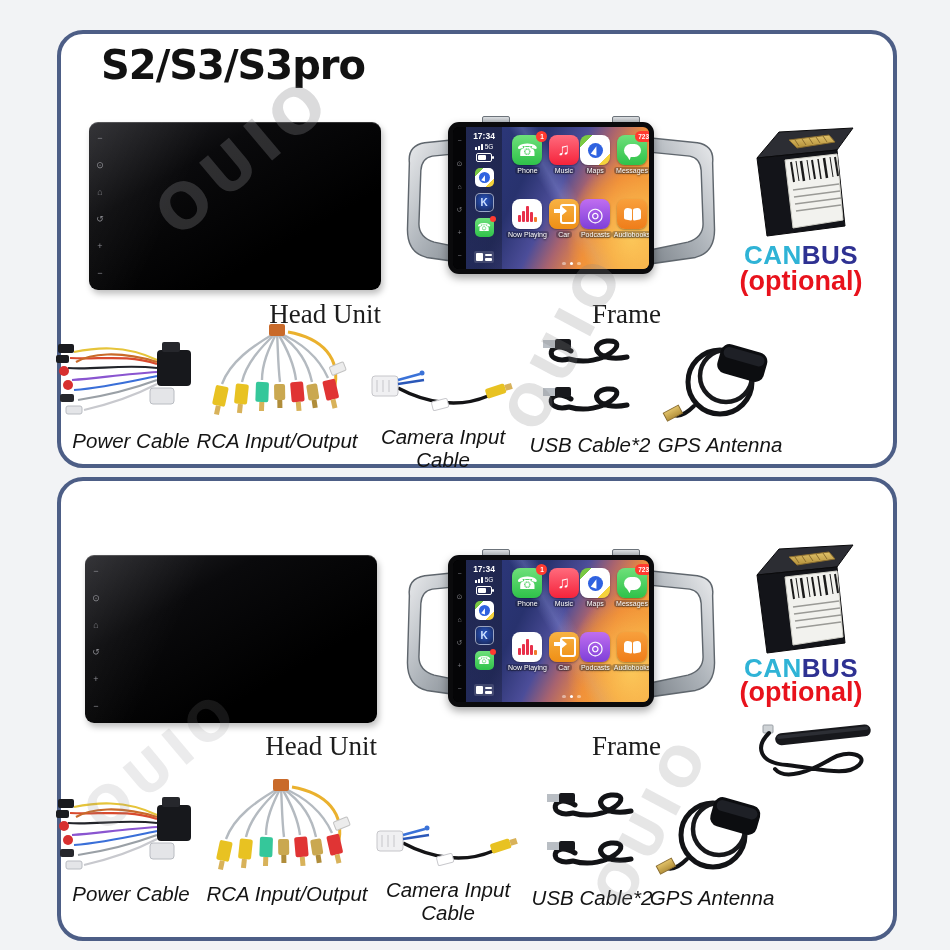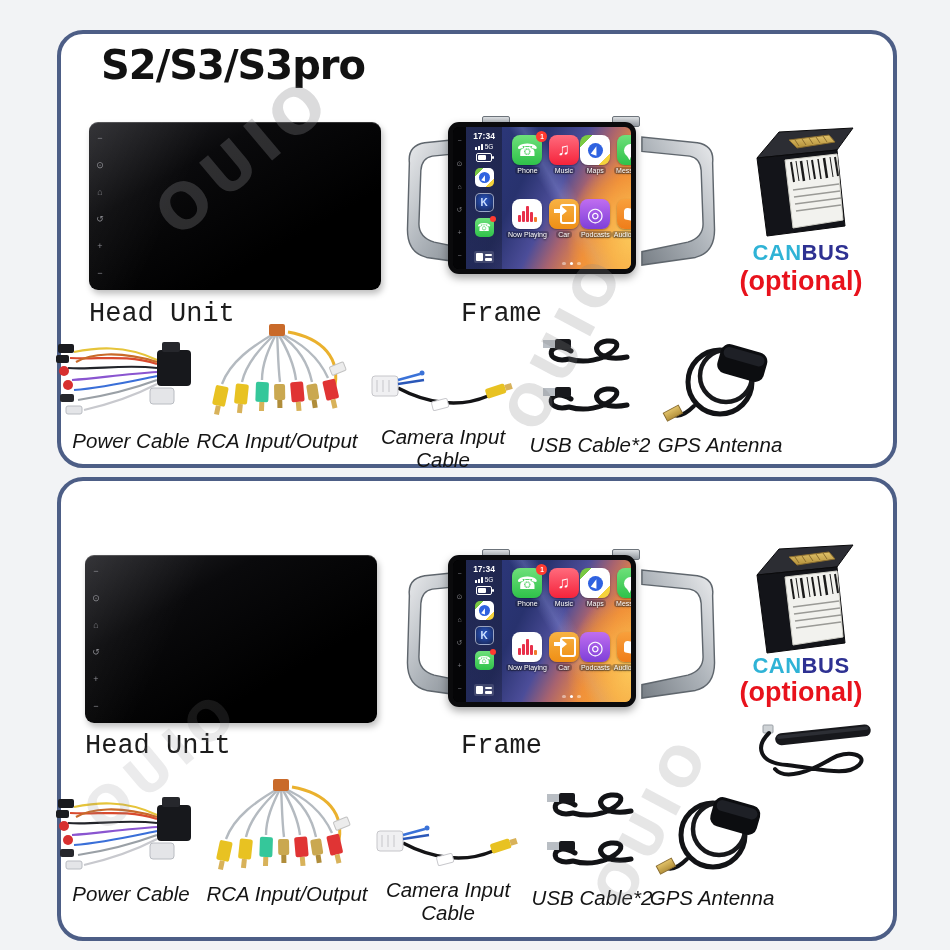--- a/index.html
+++ b/index.html
@@ -15,22 +15,22 @@
   }
   #card1{top:30px;height:430px;}
   #card2{top:477px;height:456px;}
   .abs{position:absolute;}
   .sec-title{
     position:absolute;left:40px;top:8px;
     font-family:"DejaVu Sans",sans-serif;font-size:40px;font-weight:600;
     letter-spacing:-1px;color:#121212;
   }
   .prod-label{
-    position:absolute;text-align:left;
-    font-family:Liberation Mono, monospace;font-size:27px;color:#1c1c1c;
+    position:absolute;text-align:right;
+    font-family:Liberation Serif, serif;font-size:27px;color:#1c1c1c;
   }
   .acc-label{
     position:absolute;text-align:center;
     font-size:20.5px;line-height:1.1;color:#141414;font-style:italic;
   }
   
   .headunit{
     position:absolute;width:292px;height:168px;border-radius:9px;
     background:linear-gradient(150deg,#26262a 0%,#0a0a0c 30%,#000 70%);
     box-shadow:inset 0 1px 0 rgba(255,255,255,.18), 2px 4px 6px rgba(0,0,0,.25);
@@ -46,21 +46,21 @@
   }
   
   .frame-asm{position:absolute;width:330px;height:164px;}
   .br{position:absolute;top:8px;width:86px;height:148px;}
   .br-l{left:0;}
   .br-r{right:0;transform:scaleX(-1);}
   .tabtop{position:absolute;top:-4px;width:26px;height:9px;border-radius:2px;
     background:linear-gradient(#dcdfe2,#979da4);border:1px solid #6d747b;}
   
   .cp{
-    position:absolute;left:52px;top:2px;width:188px;height:152px;
+    position:absolute;left:52px;top:2px;width:206px;height:152px;
     background:#000;border:5px solid #0a0a0c;border-radius:11px;
     box-sizing:border-box;display:flex;overflow:hidden;
     box-shadow:0 4px 8px rgba(0,0,0,.35);
   }
   .cp-bezel{
     width:13px;background:#050507;flex:0 0 auto;
     display:flex;flex-direction:column;justify-content:space-between;align-items:center;
     padding:10px 0;color:#7d7d83;font-size:7px;line-height:1;
   }
   .cp-wallwrap{position:relative;flex:1;
@@ -139,21 +139,21 @@
   .ic-pod{background:linear-gradient(#c06ef0,#7e3fd8);}
   .ic-pod .gly{color:#fff;font-size:19px;}
   .ic-books{background:linear-gradient(#f8a03c,#ef7d1a);display:flex;align-items:center;justify-content:center;gap:1px;}
   .ic-books .pg{width:8px;height:12px;background:#fff;border-radius:1.5px;}
   .ic-books .pg1{transform:skewY(10deg);border-top-left-radius:4px;}
   .ic-books .pg2{transform:skewY(-10deg);border-top-right-radius:4px;}
   .cp-dots{position:absolute;left:96px;bottom:4px;display:flex;gap:4px;}
   .cp-dots i{width:3.5px;height:3.5px;border-radius:50%;background:rgba(255,255,255,.45);}
   .cp-dots i.on{background:#fff;}
   
-  .canbus-name{position:absolute;text-align:center;font-size:22px;font-weight:bold;letter-spacing:.5px;}
+  .canbus-name{position:absolute;text-align:center;font-size:26px;font-weight:bold;letter-spacing:.5px;}
   .canbus-opt{position:absolute;text-align:center;font-size:27px;font-weight:bold;}
   
   .wm{position:absolute;font-family:"DejaVu Sans",sans-serif;font-weight:bold;
     color:rgba(135,135,140,.30);letter-spacing:7px;pointer-events:none;z-index:5;}
   
   svg{display:block;overflow:visible;}
 </style>
 </head>
 <body>
 

